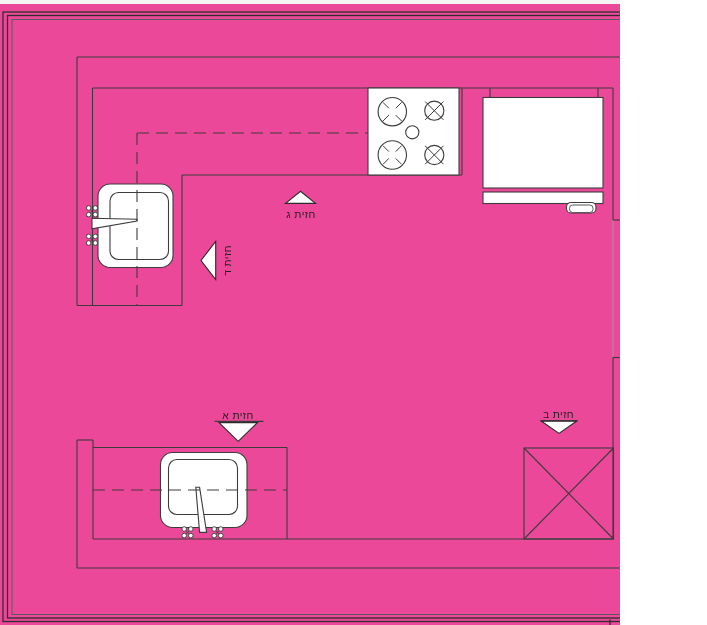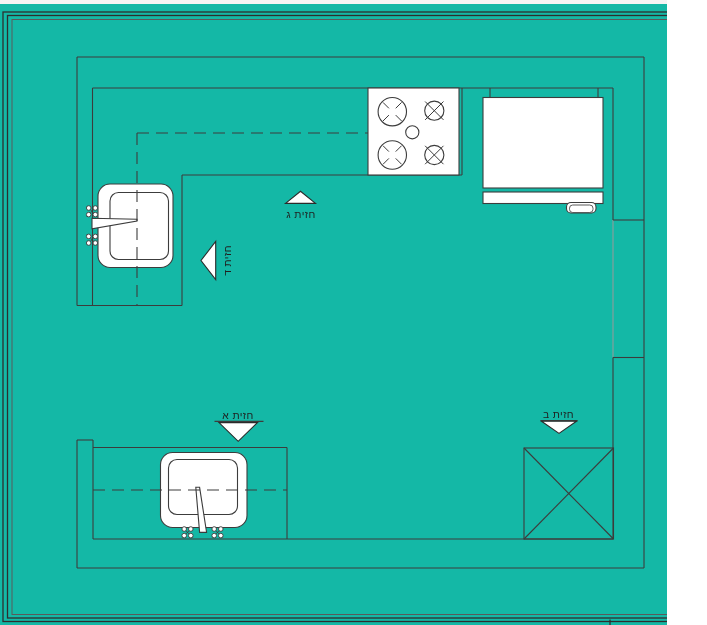--- a/index.html
+++ b/index.html
@@ -1,16 +1,16 @@
 <!DOCTYPE html>
 <html><head>
 <meta charset="utf-8">
 <style>
   html,body{margin:0;padding:0;background:#ffffff;}
-  .stage{position:relative;width:667px;height:625px;background:#14b8a6;overflow:hidden;
+  .stage{position:relative;width:620px;height:625px;background:#ec4899;overflow:hidden;
          font-family:"Liberation Sans","DejaVu Sans",sans-serif;}
   svg{display:block;}
   .ln{stroke:#3c3c3c;stroke-width:1.1;fill:none;}
   .ln-thin{stroke:#5a5a5a;stroke-width:1;fill:none;}
   .ln-frame{stroke:#2e2e2e;stroke-width:1.3;fill:none;}
   .ln-lt{stroke:#9a9a9a;stroke-width:1;fill:none;}
   .dash{stroke:#3c3c3c;stroke-width:1.1;fill:none;stroke-dasharray:12 7;}
   .fixture{stroke:#3c3c3c;stroke-width:1.1;fill:#ffffff;}
   .tri{stroke:#2b2b2b;stroke-width:1.1;fill:#ffffff;}
   .lbl{font-size:10.3px;letter-spacing:0.4px;fill:#1f1f1f;}

